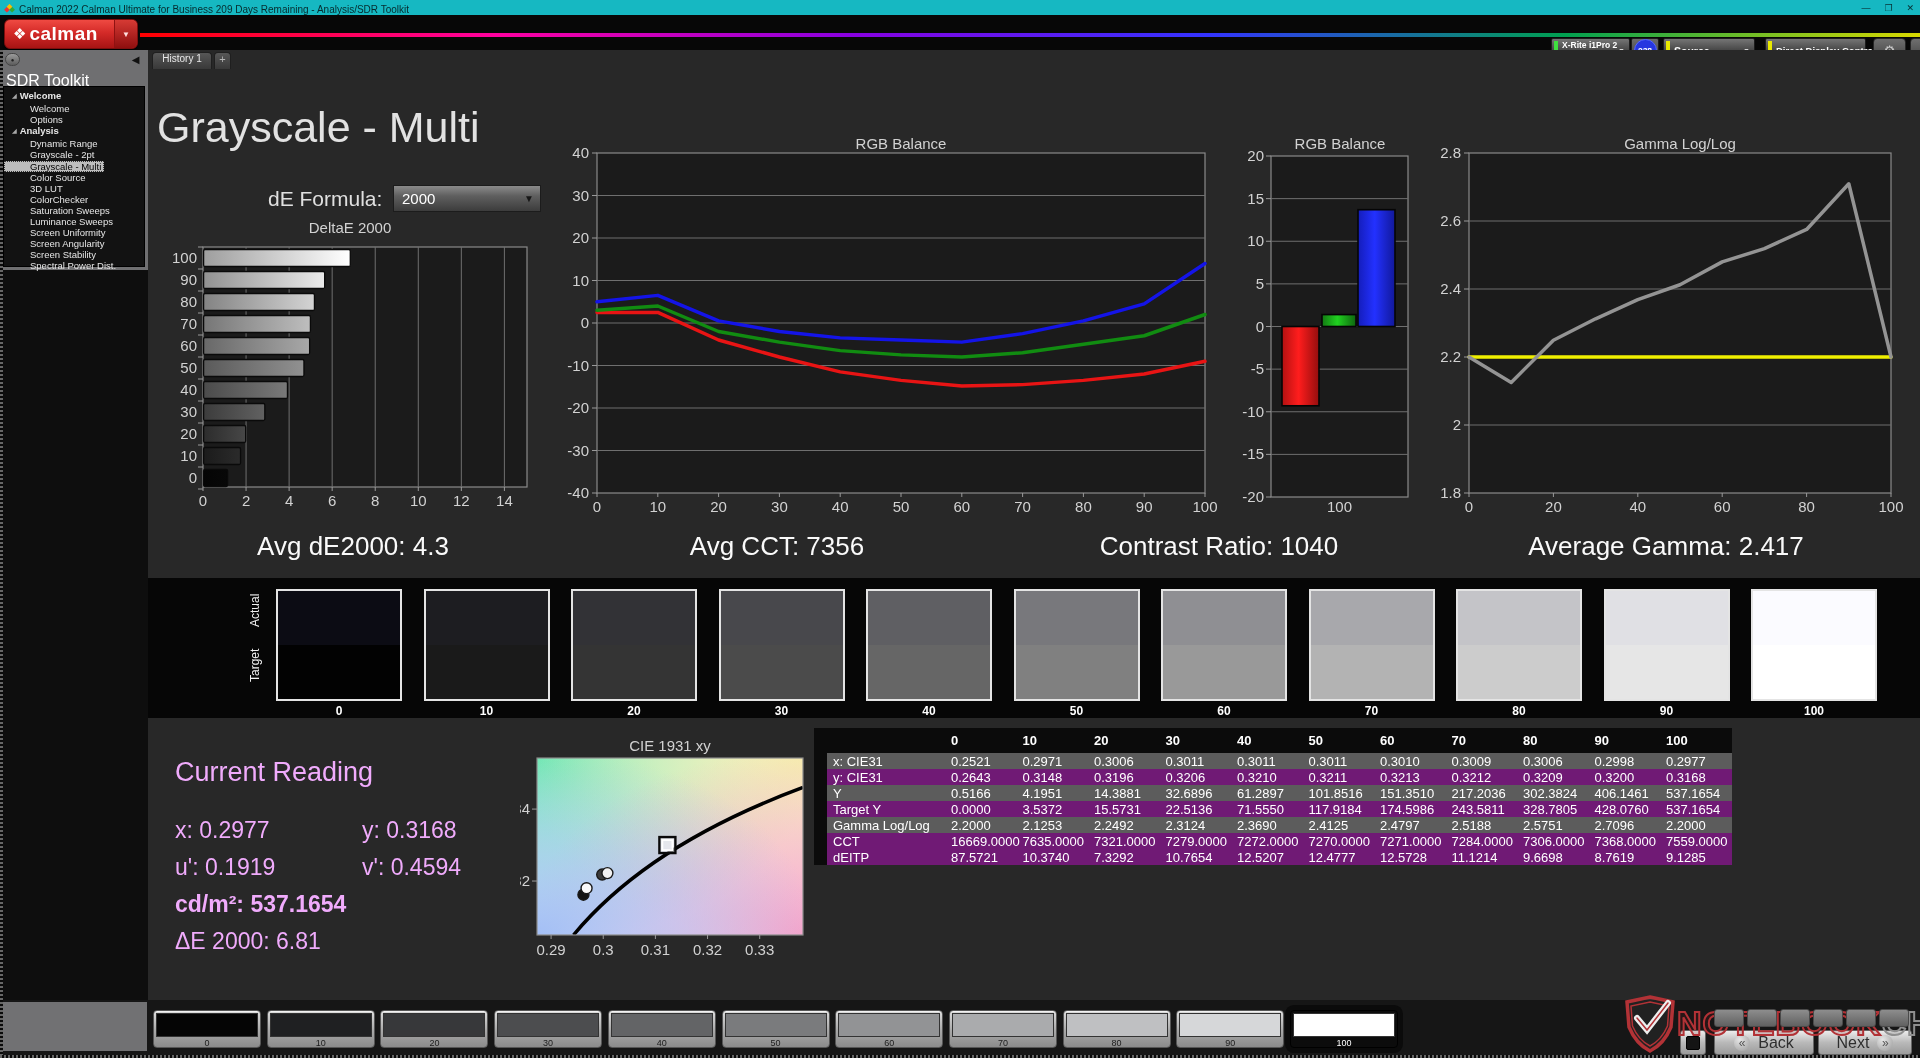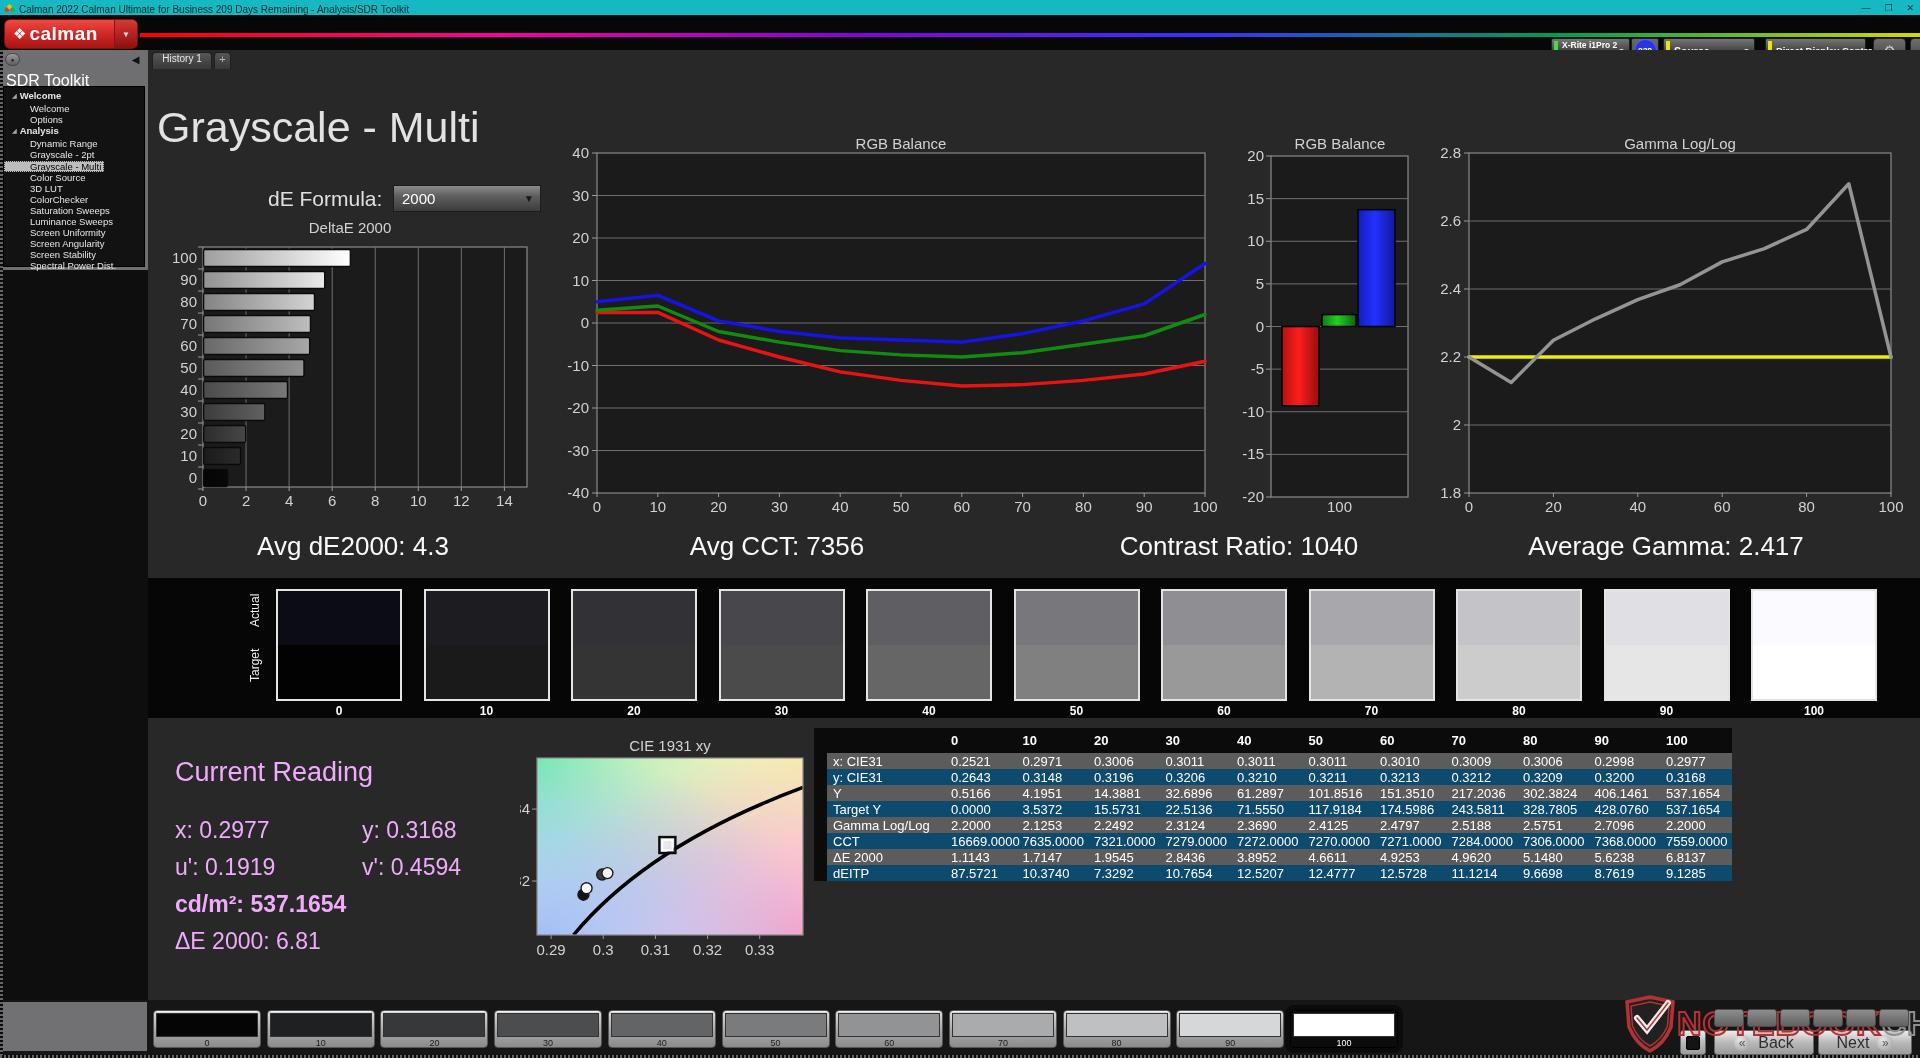--- a/index.html
+++ b/index.html
@@ -95,21 +95,21 @@
   .rrow .c2{position:absolute;left:187px;}
   
   #dtable{position:absolute;left:814px;top:728px;width:918px;}
   .trow{display:flex;height:16px;align-items:center;}
   .trow.header{height:25px;background:#0b0b0b;font-weight:bold;}
   .tgut{width:13px;align-self:stretch;background:#0b0b0b;}
   .tlab{width:118px;padding-left:6px;box-sizing:border-box;}
   .tcell{width:71.5px;padding-left:6px;box-sizing:border-box;white-space:nowrap;}
   .trow{color:#fff;font-size:13px;}
   .trow.odd{background:#5c5c5c;}
-  .trow.even{background:#0c4a6e;}
+  .trow.even{background:#701a75;}
   
   #bottombar{position:absolute;left:0;top:1000px;width:1920px;height:58px;background:#161616;}
   #bb-left{position:absolute;left:0;top:2px;width:147px;height:49px;background:#717173;}
   .step-btn{position:absolute;top:10px;width:108px;height:38px;border-radius:4px;box-sizing:border-box;
             background:linear-gradient(180deg,#dcdcdc,#a8a8a8 55%,#8b8b8b);border:1px solid #565656;
             padding:2px 2px 0 2px;box-shadow:inset 0 1px 0 #f2f2f2;}
   .step-btn .sw{height:22px;border:1px solid #333;}
   .step-btn .lab{height:12px;font-size:9px;color:#1c1c1c;text-align:center;line-height:12px;}
   .step-btn.selected{background:#0c0c0c;border-color:#000;box-shadow:0 0 0 5px #0b0b0b;}
   .step-btn.selected .lab{color:#fff;}
@@ -533,21 +533,21 @@
         <text x="239.70980392156875" y="222" font-size="15" text-anchor="middle" fill="#d2d2d2">0.33</text>
         <line x1="12" y1="76.08536585365847" x2="17" y2="76.08536585365847" stroke="#9a9a9a"></line>
         <text x="10" y="81.08536585365847" font-size="15" text-anchor="end" fill="#d2d2d2">0.34</text>
         <line x1="12" y1="148.03658536585363" x2="17" y2="148.03658536585363" stroke="#9a9a9a"></line>
         <text x="10" y="153.03658536585363" font-size="15" text-anchor="end" fill="#d2d2d2">0.32</text>
       </svg></div>
 
   <div id="stats-row">
       <div class="stat" style="left: 353px;">Avg dE2000: 4.3</div>
       <div class="stat" style="left: 777px;">Avg CCT: 7356</div>
-      <div class="stat" style="left: 1219px; margin-left: 20px;">Contrast Ratio: 1040</div>
+      <div class="stat" style="left: 1219px;">Contrast Ratio: 1040</div>
       <div class="stat" style="left: 1666px;">Average Gamma: 2.417</div>
     </div>
 
   <div id="strip">
     <div class="rot-label" style="top:33px;">Actual</div>
     <div class="rot-label" style="top:88px;">Target</div>
   <div class="gs-swatch" style="left: 128px;">
         <div class="half" style="background: rgb(12, 12, 20);"></div>
         <div class="half" style="background: rgb(2, 2, 2);"></div>
       </div>
@@ -711,35 +711,20 @@
         <div class="tcell">7321.0000</div>
         <div class="tcell">7279.0000</div>
         <div class="tcell">7272.0000</div>
         <div class="tcell">7270.0000</div>
         <div class="tcell">7271.0000</div>
         <div class="tcell">7284.0000</div>
         <div class="tcell">7306.0000</div>
         <div class="tcell">7368.0000</div>
         <div class="tcell">7559.0000</div>
       </div>
-      <div class="trow odd">
-        <div class="tgut"></div>
-        <div class="tlab">ΔE 2000</div>
-        <div class="tcell">1.1143</div>
-        <div class="tcell">1.7147</div>
-        <div class="tcell">1.9545</div>
-        <div class="tcell">2.8436</div>
-        <div class="tcell">3.8952</div>
-        <div class="tcell">4.6611</div>
-        <div class="tcell">4.9253</div>
-        <div class="tcell">4.9620</div>
-        <div class="tcell">5.1480</div>
-        <div class="tcell">5.6238</div>
-        <div class="tcell">6.8137</div>
-      </div>
       <div class="trow even">
         <div class="tgut"></div>
         <div class="tlab">dEITP</div>
         <div class="tcell">87.5721</div>
         <div class="tcell">10.3740</div>
         <div class="tcell">7.3292</div>
         <div class="tcell">10.7654</div>
         <div class="tcell">12.5207</div>
         <div class="tcell">12.4777</div>
         <div class="tcell">12.5728</div>

